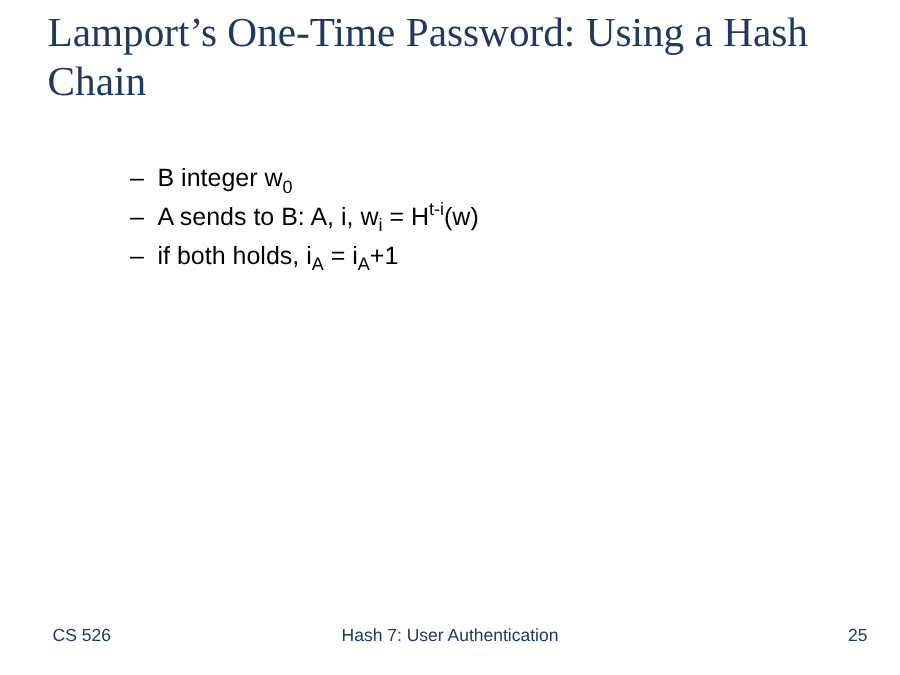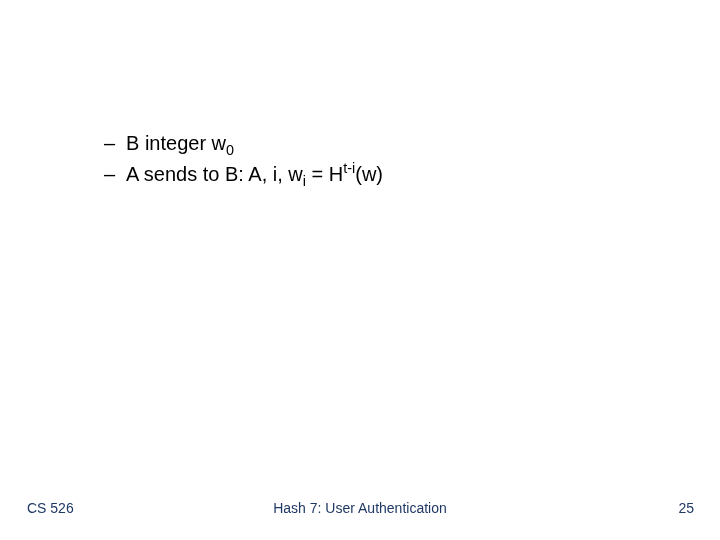--- a/index.html
+++ b/index.html
@@ -76,56 +76,60 @@
   .footer {
     position: absolute;
     bottom: 24px;
     left: 0;
     width: 720px;
     font-size: 14px;
     color: #1f3864;
   }
   .footer-left {
     position: absolute;
-    left: 27px;
+    left: 42px;
     bottom: 0;
   }
   .footer-center {
     position: absolute;
     left: 0;
     right: 0;
     text-align: center;
     bottom: 0;
   }
   .footer-right {
     position: absolute;
     right: 26px;
     bottom: 0;
   }
 </style>
 </head>
 <body>
 
 <div class="slide">
 
+  <div class="title">Lamport’s One-Time Password: Using a Hash Chain</div>
 
   <div class="body">
 
 
 
     <div class="lvl2">
       <span>B integer w</span><sub>0</sub>
     </div>
 
 
     <div class="lvl2">
       <span>A sends to B:   A, i, w</span><sub>i</sub><span> = H</span><sup>t-i</sup><span>(w)</span>
     </div>
 
 
+    <div class="lvl2">
+      <span>if both holds, i</span><sub>A</sub><span> = i</span><sub>A</sub><span>+1</span>
+    </div>
 
   </div>
 
   <div class="footer">
     <div class="footer-left">CS 526</div>
     <div class="footer-center">Hash 7: User Authentication</div>
     <div class="footer-right">25</div>
   </div>
 
 </div>

